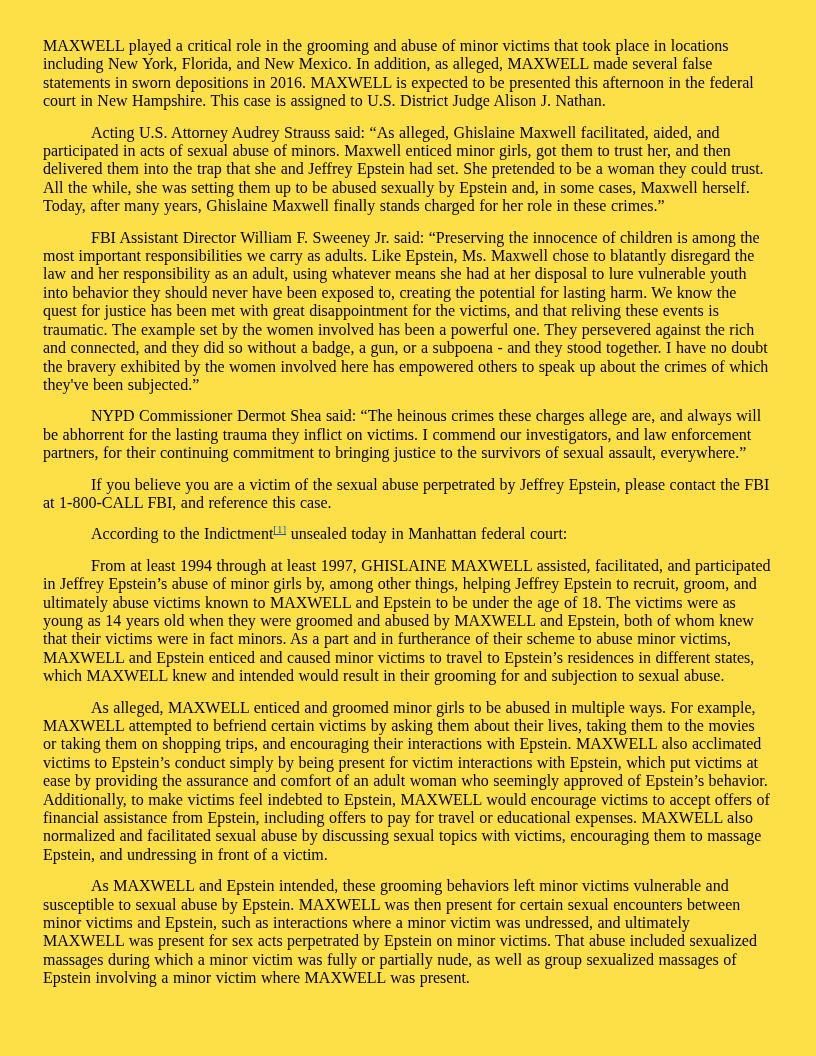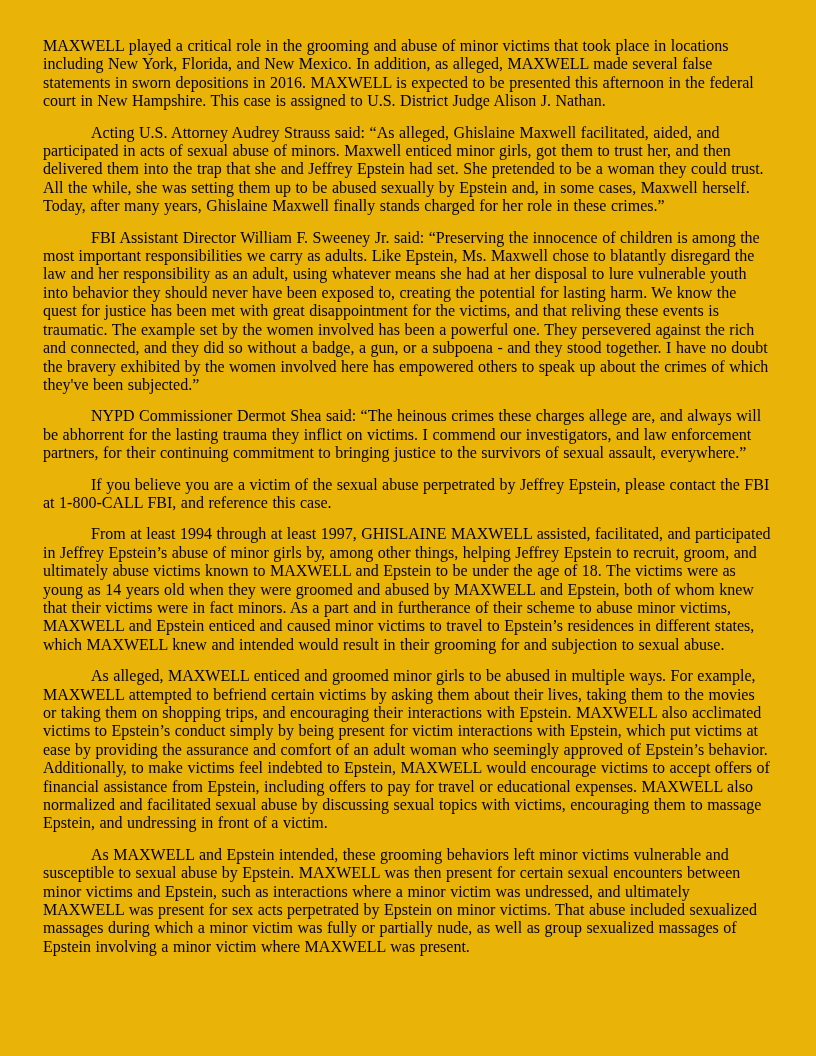--- a/index.html
+++ b/index.html
@@ -6,21 +6,21 @@
     margin: 0;
     padding: 0;
     background: #ffffff;
   }
   .page {
     position: relative;
     width: 816px;
     height: 1056px;
     box-sizing: border-box;
     padding: 37px 44px 30px 43px;
-    background: #eab308;
+    background: #fde047;
     font-family: "Liberation Serif", "DejaVu Serif", serif;
     font-size: 16px;
     line-height: 18.4px;
     color: #000000;
     overflow: hidden;
   }
   .para {
     margin: 0 0 13px 0;
     text-indent: 48px;
     text-align: left;
@@ -51,20 +51,21 @@
   <p class="para no-indent">MAXWELL played a critical role in the grooming and abuse of minor victims that took place in locations including New York, Florida, and New Mexico.  In addition, as alleged, MAXWELL made several false statements in sworn depositions in 2016.  MAXWELL is expected to be presented this afternoon in the federal court in New Hampshire. This case is assigned to U.S. District Judge Alison J. Nathan.</p>
 
   <p class="para">Acting U.S. Attorney Audrey Strauss said:  “As alleged, Ghislaine Maxwell facilitated, aided, and participated in acts of sexual abuse of minors.  Maxwell enticed minor girls, got them to trust her, and then delivered them into the trap that she and Jeffrey Epstein had set. She pretended to be a woman they could trust. All the while, she was setting them up to be abused sexually by Epstein and, in some cases, Maxwell herself. Today, after many years, Ghislaine Maxwell finally stands charged for her role in these crimes.”</p>
 
   <p class="para">FBI Assistant Director William F. Sweeney Jr. said:  “Preserving the innocence of children is among the most important responsibilities we carry as adults.  Like Epstein, Ms. Maxwell chose to blatantly disregard the law and her responsibility as an adult, using whatever means she had at her disposal to lure vulnerable youth into behavior they should never have been exposed to, creating the potential for lasting harm. We know the quest for justice has been met with great disappointment for the victims, and that reliving these events is traumatic. The example set by the women involved has been a powerful one. They persevered against the rich and connected, and they did so without a badge, a gun, or a subpoena - and they stood together. I have no doubt the bravery exhibited by the women involved here has empowered others to speak up about the crimes of which they've been subjected.”</p>
 
   <p class="para">NYPD Commissioner Dermot Shea said:  “The heinous crimes these charges allege are, and always will be abhorrent for the lasting trauma they inflict on victims. I commend our investigators, and law enforcement partners, for their continuing commitment to bringing justice to the survivors of sexual assault, everywhere.”</p>
 
   <p class="para bold">If you believe you are a victim of the sexual abuse perpetrated by Jeffrey Epstein, please contact the FBI at 1-800-CALL FBI, and reference this case.</p>
 
+  <p class="para"><span>According to the Indictment</span><sup class="footnote"><a href="#" class="footnote-link">[1]</a></sup><span> unsealed today in Manhattan federal court:</span></p>
 
   <p class="para">From at least 1994 through at least 1997, GHISLAINE MAXWELL assisted, facilitated, and participated in Jeffrey Epstein’s abuse of minor girls by, among other things, helping Jeffrey Epstein to recruit, groom, and ultimately abuse victims known to MAXWELL and Epstein to be under the age of 18.  The victims were as young as 14 years old when they were groomed and abused by MAXWELL and Epstein, both of whom knew that their victims were in fact minors.  As a part and in furtherance of their scheme to abuse minor victims, MAXWELL and Epstein enticed and caused minor victims to travel to Epstein’s residences in different states, which MAXWELL knew and intended would result in their grooming for and subjection to sexual abuse.</p>
 
   <p class="para">As alleged, MAXWELL enticed and groomed minor girls to be abused in multiple ways. For example, MAXWELL attempted to befriend certain victims by asking them about their lives, taking them to the movies or taking them on shopping trips, and encouraging their interactions with Epstein.  MAXWELL also acclimated victims to Epstein’s conduct simply by being present for victim interactions with Epstein, which put victims at ease by providing the assurance and comfort of an adult woman who seemingly approved of Epstein’s behavior. Additionally, to make victims feel indebted to Epstein, MAXWELL would encourage victims to accept offers of financial assistance from Epstein, including offers to pay for travel or educational expenses.  MAXWELL also normalized and facilitated sexual abuse by discussing sexual topics with victims, encouraging them to massage Epstein, and undressing in front of a victim.</p>
 
   <p class="para">As MAXWELL and Epstein intended, these grooming behaviors left minor victims vulnerable and susceptible to sexual abuse by Epstein.  MAXWELL was then present for certain sexual encounters between minor victims and Epstein, such as interactions where a minor victim was undressed, and ultimately MAXWELL was present for sex acts perpetrated by Epstein on minor victims.  That abuse included sexualized massages during which a minor victim was fully or partially nude, as well as group sexualized massages of Epstein involving a minor victim where MAXWELL was present.</p>
 
 </div>
 
 </body></html>

